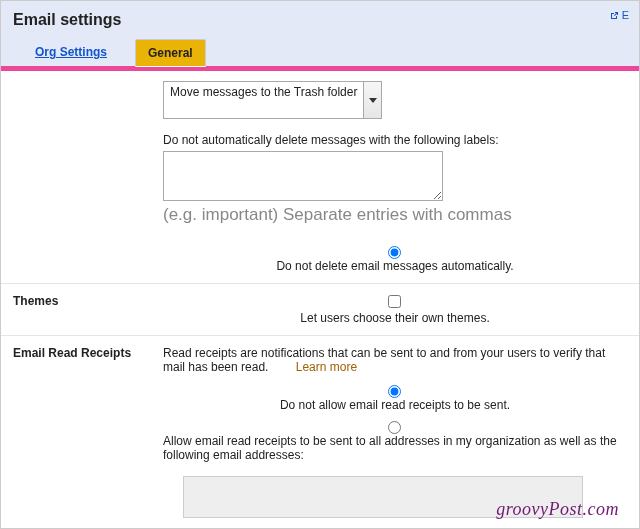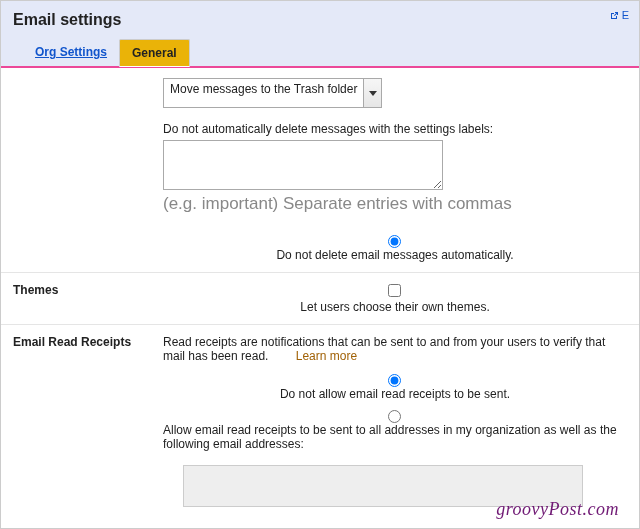--- a/index.html
+++ b/index.html
@@ -10,40 +10,41 @@
     background: #fff;
     color: #222;
     width: 640px;
     height: 529px;
     overflow: hidden;
     position: relative;
     border: 1px solid #ccc;
   }
   .header {
     background: #e4e9f8;
-    border-bottom: 2px solid #ec4899;
+    border-bottom: 5px solid #ec4899;
     padding: 10px 12px 0 12px;
     position: relative;
   }
   .page-title {
     font-size: 16px;
     font-weight: bold;
     margin: 0 0 10px 0;
   }
   .popout {
     position: absolute;
     top: 8px;
     right: 10px;
     font-size: 11px;
     color: #15c;
   }
   .popout svg { vertical-align: middle; }
   .tabs {
     display: flex;
     margin-left: 10px;
+    gap: 16px;
   }
   .tab {
     padding: 6px 12px;
     font-size: 12px;
     cursor: pointer;
   }
   .tab-inactive {
     color: #15c;
     text-decoration: underline;
     font-weight: bold;
@@ -72,21 +73,21 @@
   table.settings > tbody > tr > td.label-cell {
     width: 150px;
     font-weight: bold;
     font-size: 12px;
   }
   .select-wrap {
     display: inline-flex;
     align-items: stretch;
     border: 1px solid #a9a9a9;
     background: #fff;
-    height: 30px;
+    height: 38px;
   }
   .select-text {
     padding: 3px 6px;
     font-size: 12px;
   }
   .select-btn {
     border-left: 1px solid #a9a9a9;
     width: 18px;
     display: flex;
     align-items: center;
@@ -171,21 +172,21 @@
         <td>
           <div class="field-block">
             <div class="select-wrap">
               <span class="select-text">Move messages to the Trash folder</span>
               <span class="select-btn">
                   <span class="caret-down"></span>
                 </span>
             </div>
           </div>
           <div class="field-block">
-            <div style="margin-bottom:4px;">Do not automatically delete messages with the settings labels:</div>
+            <div style="margin-bottom:4px;">Do not automatically delete messages with the following labels:</div>
             <textarea class="labels" style=""></textarea>
             <div class="hint">(e.g. important) Separate entries with commas</div>
           </div>
           <div class="option-row" style="margin-top:20px; margin-bottom:0;">
             <input type="radio" checked="" style="">
             <span>Do not delete email messages automatically.</span>
           </div>
         </td>
       </tr>
 

